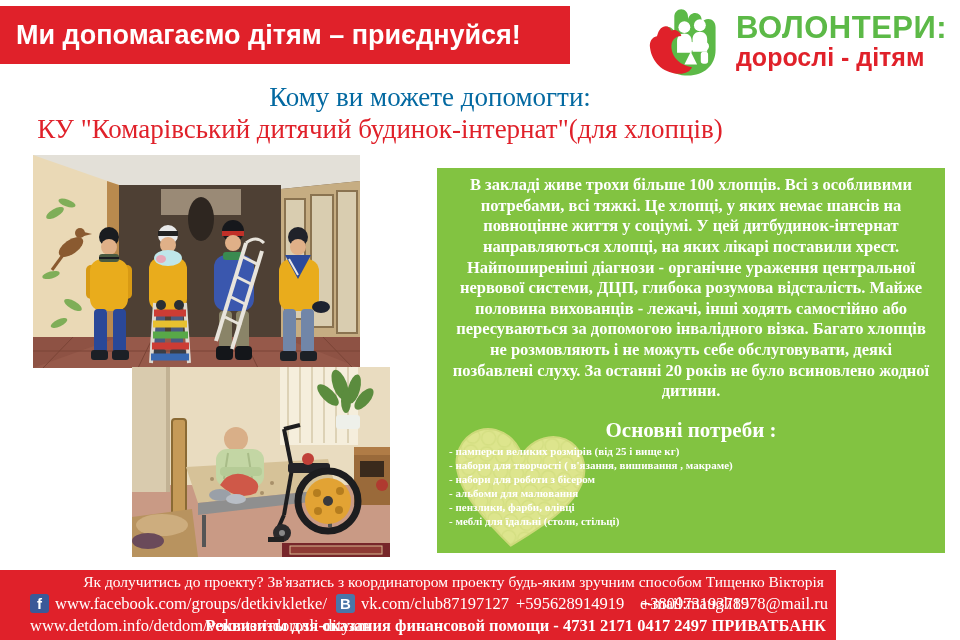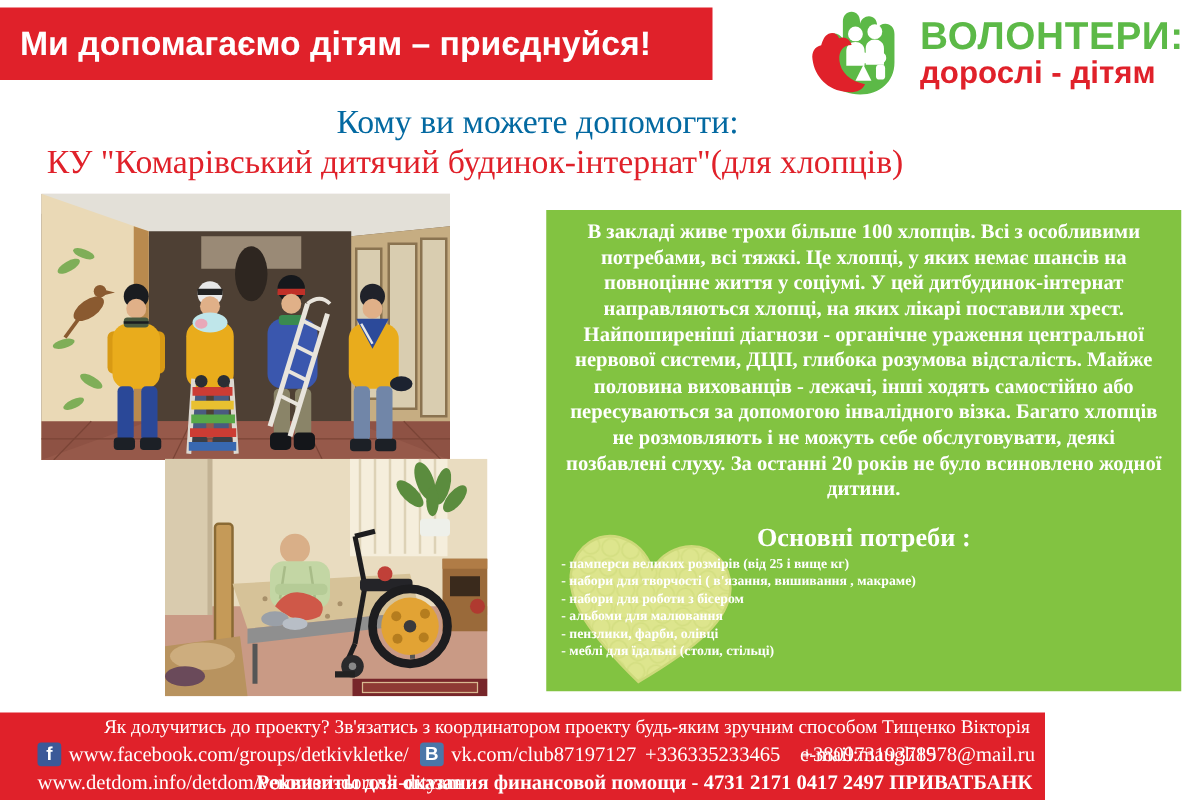--- a/index.html
+++ b/index.html
@@ -302,21 +302,21 @@
     <div class="sq-icon fb">
       <span>f</span>
     </div>
     <div class="f-abs" style="left:55px;top:24px;">www.facebook.com/groups/detkivkletke/</div>
 
     <div class="sq-icon vk">
       <span>В</span>
     </div>
     <div class="f-abs" style="left:361px;top:24px;">vk.com/club87197127</div>
 
-    <div class="f-abs" style="left:516px;top:24px;">+336335233465</div>
+    <div class="f-abs" style="left:516px;top:24px;">+595628914919</div>
     <div class="f-abs" style="left:641px;top:24px;">+380973193785</div>
     <div class="f-abs" style="right:8px;top:24px;">e-mail:maugli1978@mail.ru</div>
 
     <div class="f-abs" style="left:30px;top:46px;">www.detdom.info/detdom/volonteri-dorosli-dityam</div>
     <div class="f-abs bold" style="right:10px;top:46px;">Реквизиты для оказания финансовой помощи - 4731 2171 0417 2497 ПРИВАТБАНК</div>
   </div>
 
 </div>
 
 </body></html>

